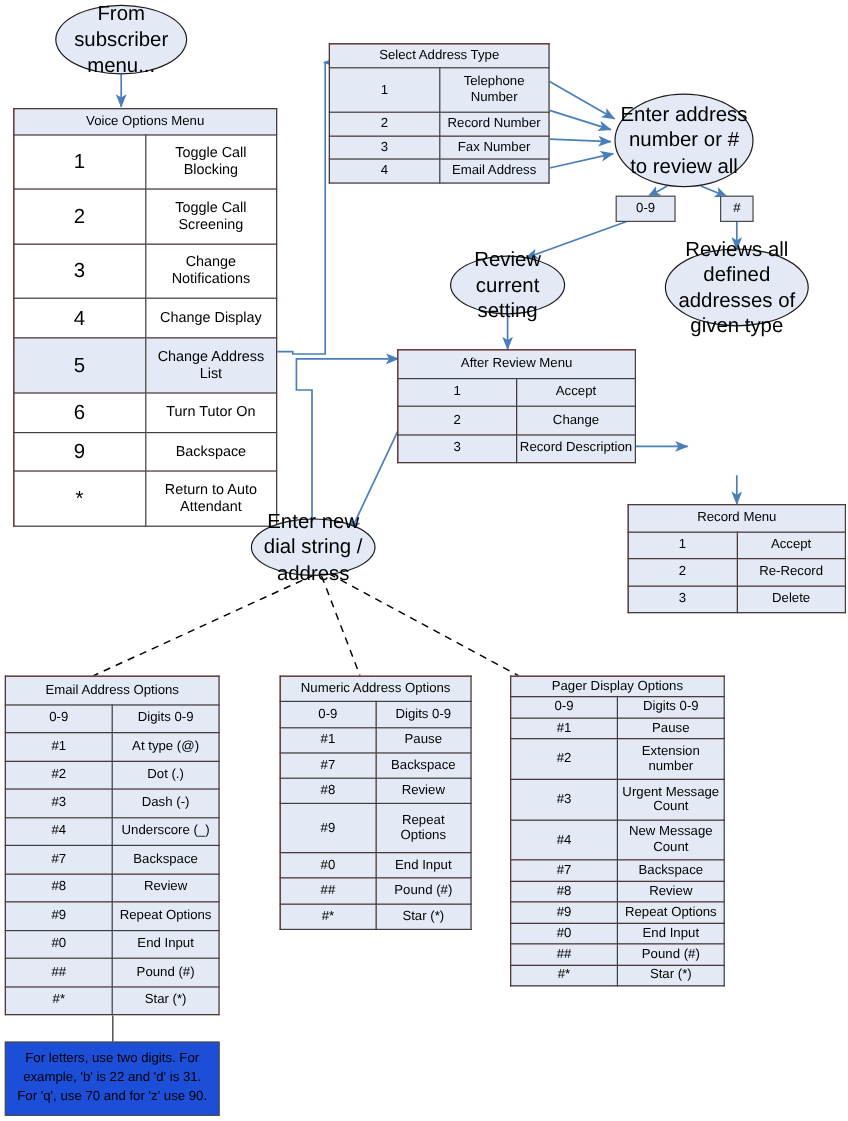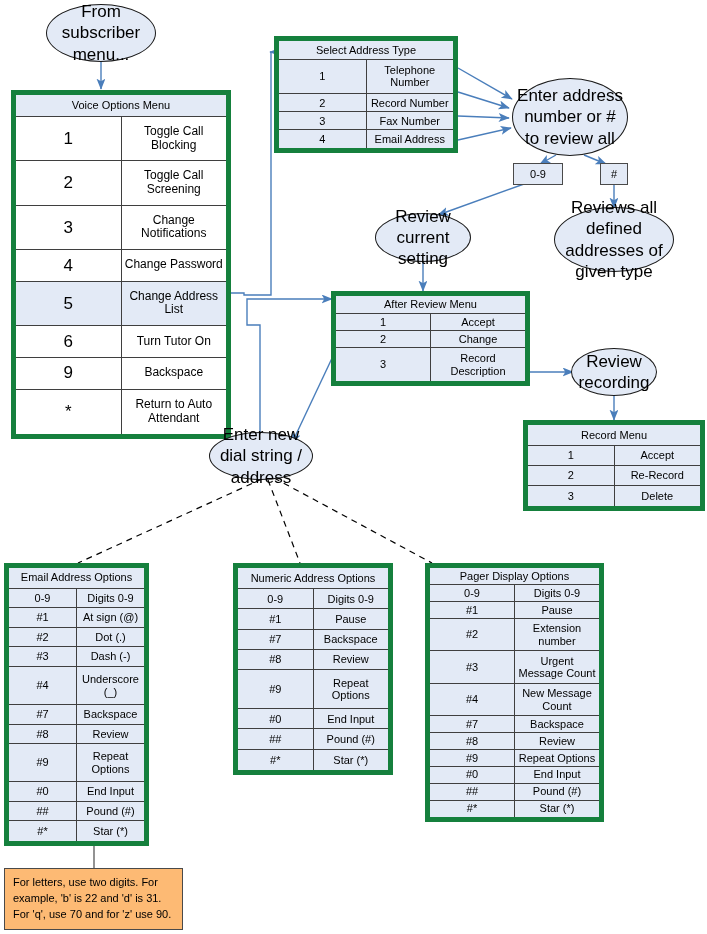--- a/index.html
+++ b/index.html
@@ -26,21 +26,21 @@
     height: 934px;
     pointer-events: none;
   }
   .node {
     position: absolute;
     box-sizing: border-box;
   }
   
   .menu-table {
     border-collapse: collapse;
-    border: 5px solid #15803d;
+    border: 1px solid #15803d;
     background: #ef4444;
     table-layout: fixed;
     width: 100%;
     height: 100%;
   }
   .menu-table td {
     border: 1px solid #3f3f3f;
     text-align: center;
     vertical-align: middle;
     padding: 0 2px;
@@ -97,24 +97,25 @@
     display: flex;
     align-items: center;
     justify-content: center;
     font-size: 11px;
     box-sizing: border-box;
   }
   
   .note {
     position: absolute;
     border: 1.5px solid #4a4a4a;
-    background: #fdba74;
+    background: #1d4ed8;
     display: flex;
     align-items: center;
     justify-content: center;
+    text-align: center;
     font-size: 11px;
     line-height: 1.45;
     box-sizing: border-box;
     padding: 4px 8px;
   }
 </style>
 </head>
 <body>
 
 <div id="canvas">
@@ -182,21 +183,21 @@
       <tr>
         <td class="keycol">2</td>
         <td class="lblcol">Toggle Call Screening</td>
       </tr>
       <tr>
         <td class="keycol">3</td>
         <td class="lblcol">Change Notifications</td>
       </tr>
       <tr>
         <td class="keycol">4</td>
-        <td class="lblcol">Change Password</td>
+        <td class="lblcol">Change Display</td>
       </tr>
       <tr class="sel">
         <td class="keycol">5</td>
         <td class="lblcol">Change Address List</td>
       </tr>
       <tr>
         <td class="keycol">6</td>
         <td class="lblcol">Turn Tutor On</td>
       </tr>
       <tr>
@@ -271,23 +272,20 @@
         <td class="lblcol">Change</td>
       </tr>
       <tr>
         <td class="keycol">3</td>
         <td class="lblcol">Record Description</td>
       </tr>
     </tbody>
       </table>
   </div>
 
-  <div class="ellipse" style="left:571px; top:348px; width:86px; height:48px;">
-    <span>Review recording</span>
-  </div>
 
   <div class="node" style="left:523px; top:420px; width:182px; height:91px;">
     <table class="menu-table">
       <tbody>
           <tr>
         <td class="hdr" colspan="2">Record Menu</td>
       </tr>
       <tr>
         <td class="keycol" style="width:38px">1</td>
         <td class="lblcol">Accept</td>
@@ -301,33 +299,33 @@
         <td class="lblcol">Delete</td>
       </tr>
     </tbody>
       </table>
   </div>
 
   <div class="ellipse" style="left:209px; top:432px; width:104px; height:48px;">
     <span>Enter new dial string / address</span>
   </div>
 
-  <div class="node opt" style="left:4px; top:563px; width:145px; height:283px;">
+  <div class="node opt" style="left:4px; top:563px; width:179px; height:283px;">
     <table class="menu-table">
       <tbody>
           <tr>
         <td class="hdr" colspan="2">Email Address Options</td>
       </tr>
       <tr>
         <td class="keycol" style="width:38px">0-9</td>
         <td class="lblcol">Digits 0-9</td>
       </tr>
       <tr>
         <td class="keycol">#1</td>
-        <td class="lblcol">At sign (@)</td>
+        <td class="lblcol">At type (@)</td>
       </tr>
       <tr>
         <td class="keycol">#2</td>
         <td class="lblcol">Dot (.)</td>
       </tr>
       <tr>
         <td class="keycol">#3</td>
         <td class="lblcol">Dash (-)</td>
       </tr>
       <tr>

